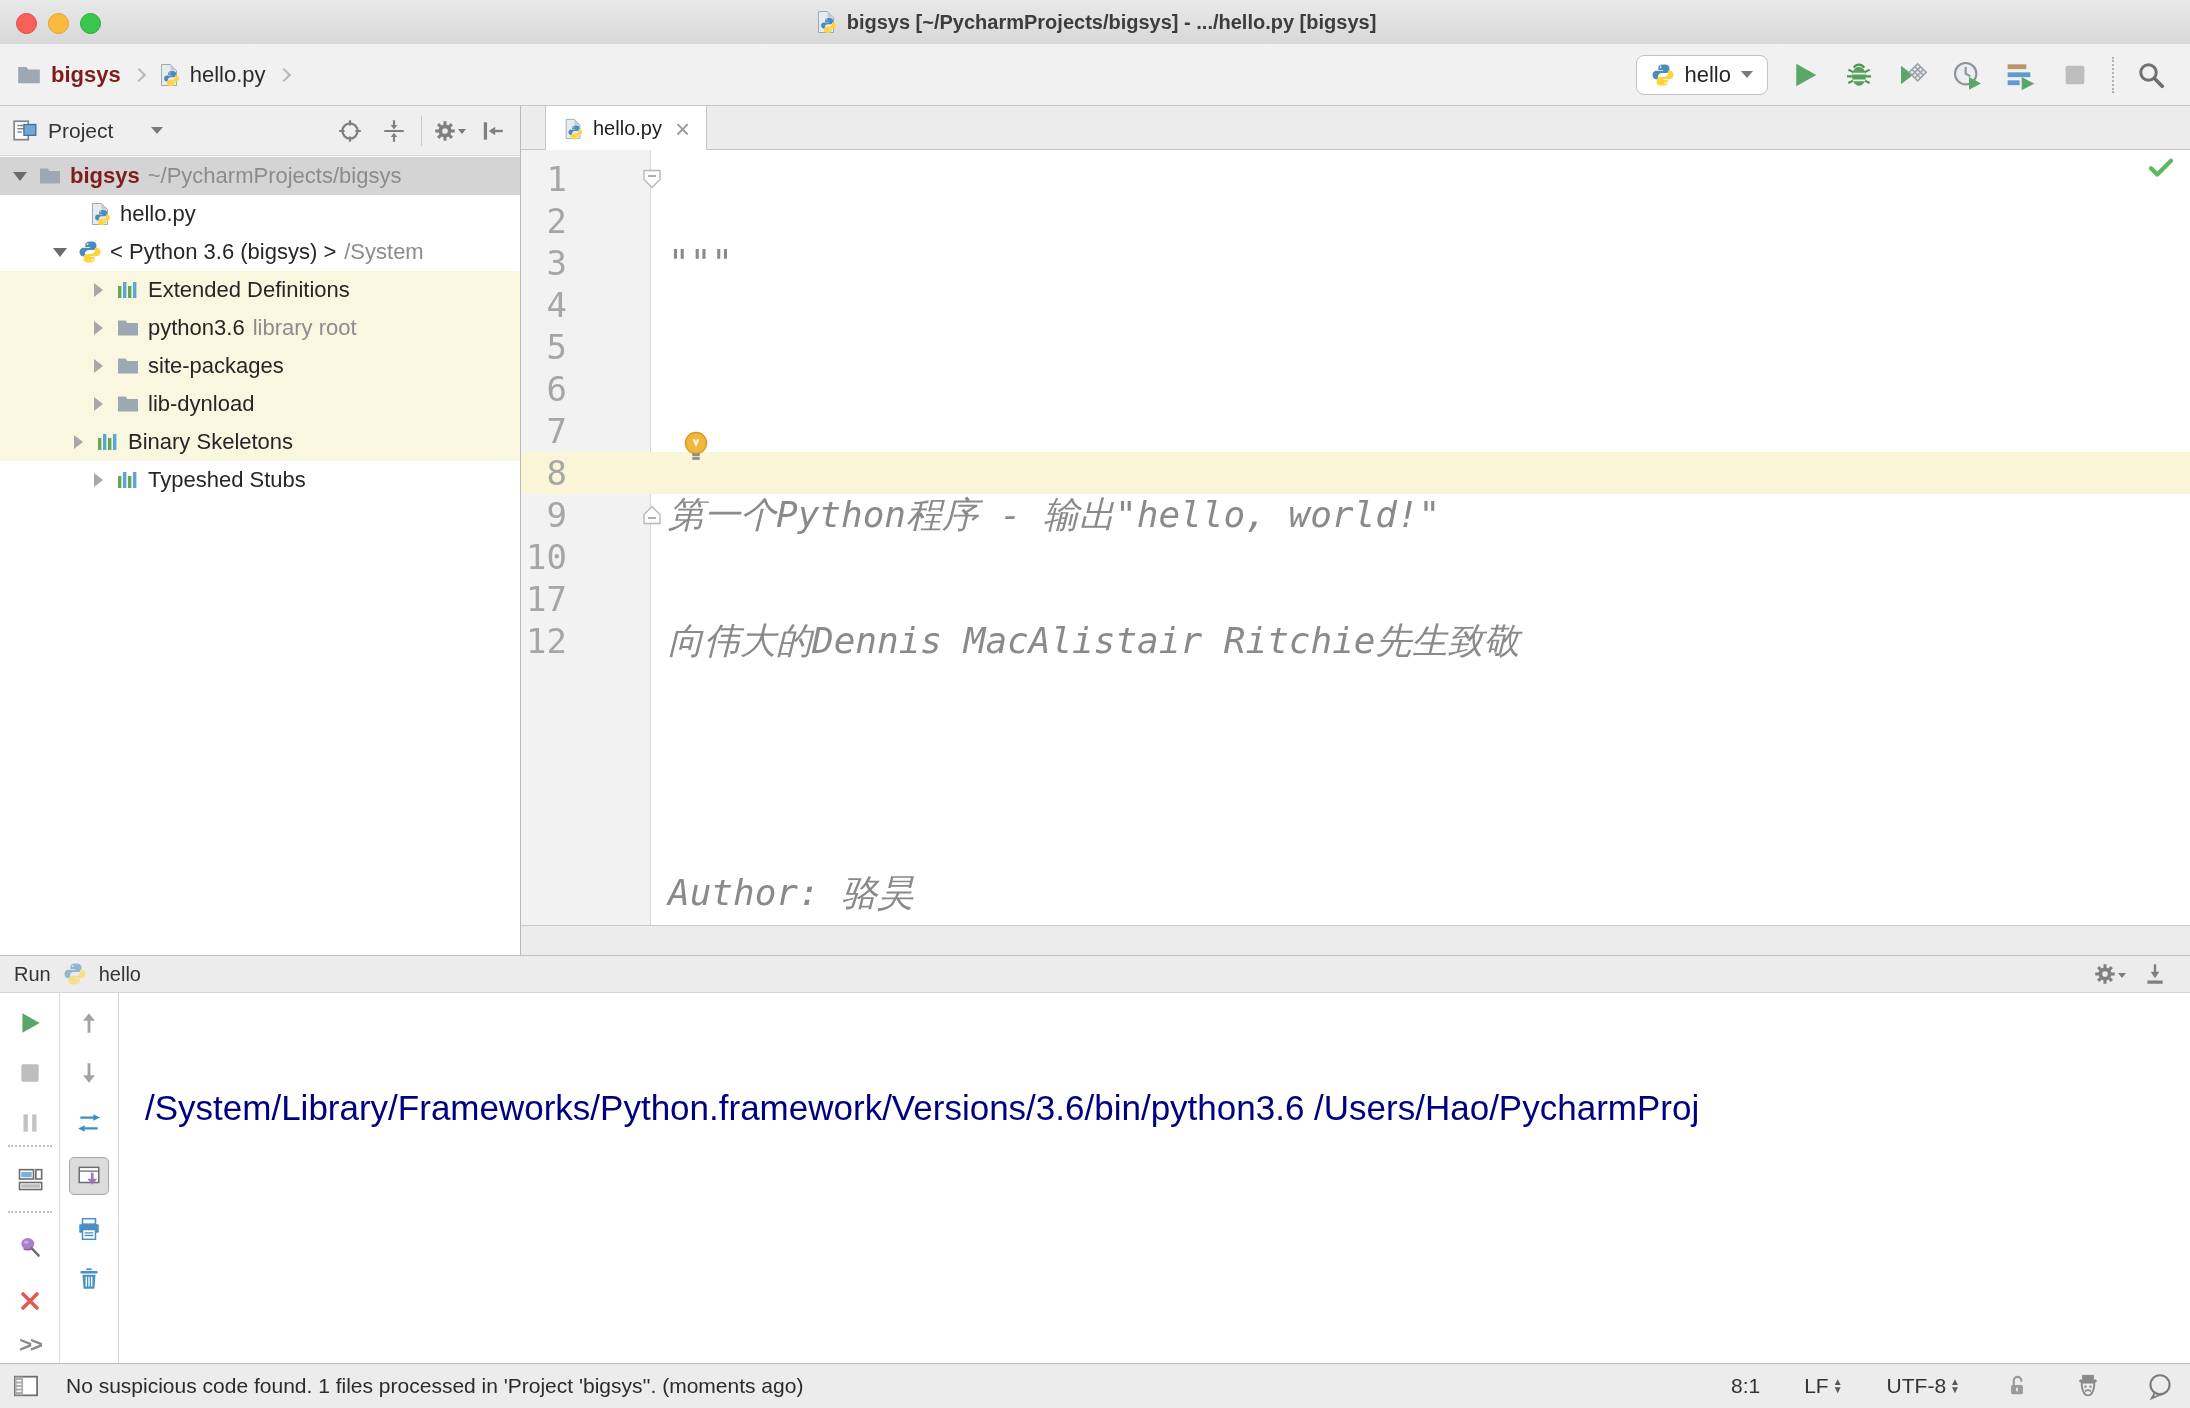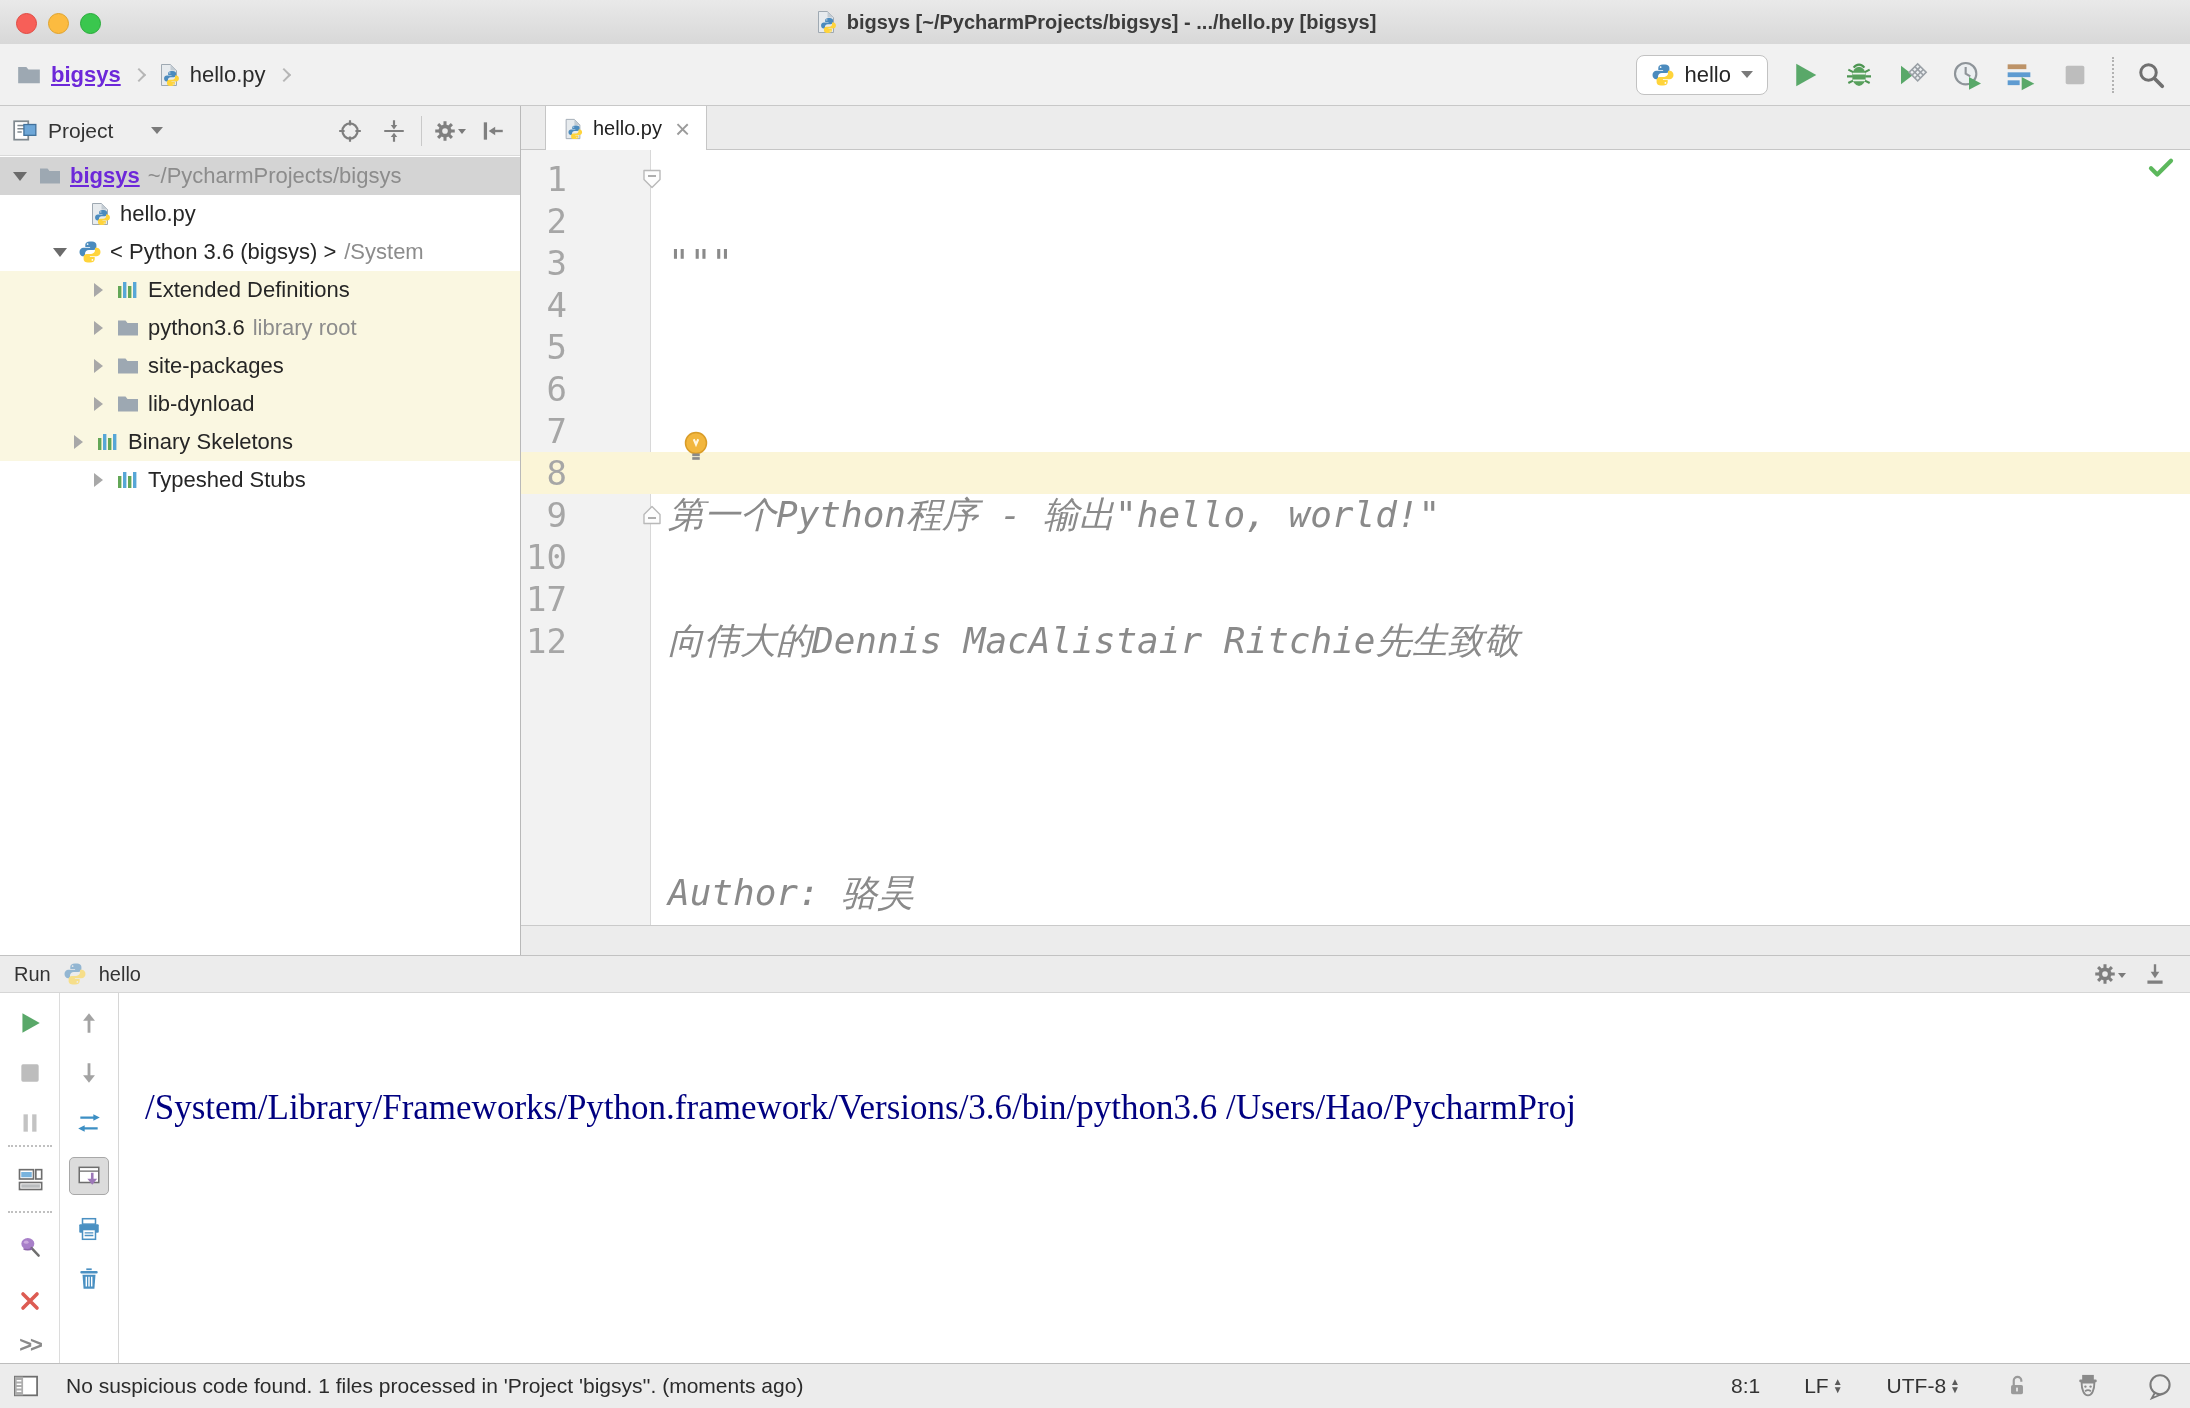--- a/index.html
+++ b/index.html
@@ -18,21 +18,21 @@
   .tl.yel { background:#fcbb40; border:1px solid #e0a32c; }
   .tl.grn { background:#3ac74e; border:1px solid #27ab39; }
   .title-center { position:absolute; left:0; right:0; top:0; height:44px;
     display:flex; align-items:center; justify-content:center; gap:9px;
     font-size:20px; font-weight:bold; color:#3c3c3c; pointer-events:none; }
 
   
   .navbar { position:absolute; left:0; top:44px; width:2190px; height:62px;
     background:#f1f1f1; border-bottom:1px solid #c8c8c8; display:flex; align-items:center; }
   .crumbs { display:flex; align-items:center; gap:9px; padding-left:16px; font-size:22px; }
-  .crumb-bold { font-weight:bold; color:#6d28d9;text-decoration:underline; }
+  .crumb-bold { font-weight:bold; color:#7f1d1d; }
   .chev { width:10px; height:10px; border-top:2px solid #b6b6b6; border-right:2px solid #b6b6b6;
     transform:rotate(45deg); margin:0 4px; }
   .nav-right { margin-left:auto; display:flex; align-items:center; gap:20px; padding-right:22px; }
   .run-combo { display:flex; align-items:center; gap:10px; height:40px; padding:0 14px;
     background:#fff; border:1px solid #c2c2c2; border-radius:8px; font-size:22px; color:#262626; }
   .caret-down { width:0; height:0; border:6px solid transparent; border-top:7px solid #7a7a7a; margin-top:6px; }
   .tbtn { width:34px; height:34px; display:flex; align-items:center; justify-content:center; }
   .vdots { height:36px; border-left:2px dotted #b2b2b2; }
 
   
@@ -83,21 +83,21 @@
   .run-body { position:absolute; left:0; top:993px; width:2190px; height:370px; background:#fff; }
   .run-toolbar { position:absolute; left:0; top:993px; width:119px; height:370px;
     border-right:1px solid #d6d6d6; }
   .col-sep { position:absolute; left:59px; top:0; width:1px; height:370px; background:#dcdcdc; }
   .rt-ic { position:absolute; width:28px; height:28px; display:flex; align-items:center; justify-content:center; }
   .hdots { position:absolute; width:44px; border-top:2px dotted #c0c0c0; }
   .tool-selected { position:absolute; width:40px; height:38px; border:1px solid #a8a8a8;
     border-radius:5px; background:#dcdcdc; display:flex; align-items:center; justify-content:center; }
   .more { font-size:22px; font-weight:bold; color:#8a8a8a; letter-spacing:-2px; }
   .console { position:absolute; left:120px; top:993px; width:2070px; height:370px;
-    padding:10px 0 0 25px; font-family:Liberation Serif, serif; font-size:35px; line-height:42px;
+    padding:10px 0 0 25px; font-family:Liberation Sans, sans-serif; font-size:35px; line-height:42px;
     white-space:pre; overflow:hidden; }
   .con-line { height:42px; }
   .sys { color:#000080; }
   .std { color:#111; }
 
   
   .statusbar { position:absolute; left:0; top:1363px; width:2190px; height:45px;
     background:#ececec; border-top:1px solid #bdbdbd; display:flex; align-items:center;
     padding:0 16px 0 12px; font-size:21px; color:#333; }
   .sb-msg { margin-left:26px; color:#2b2b2b; }

